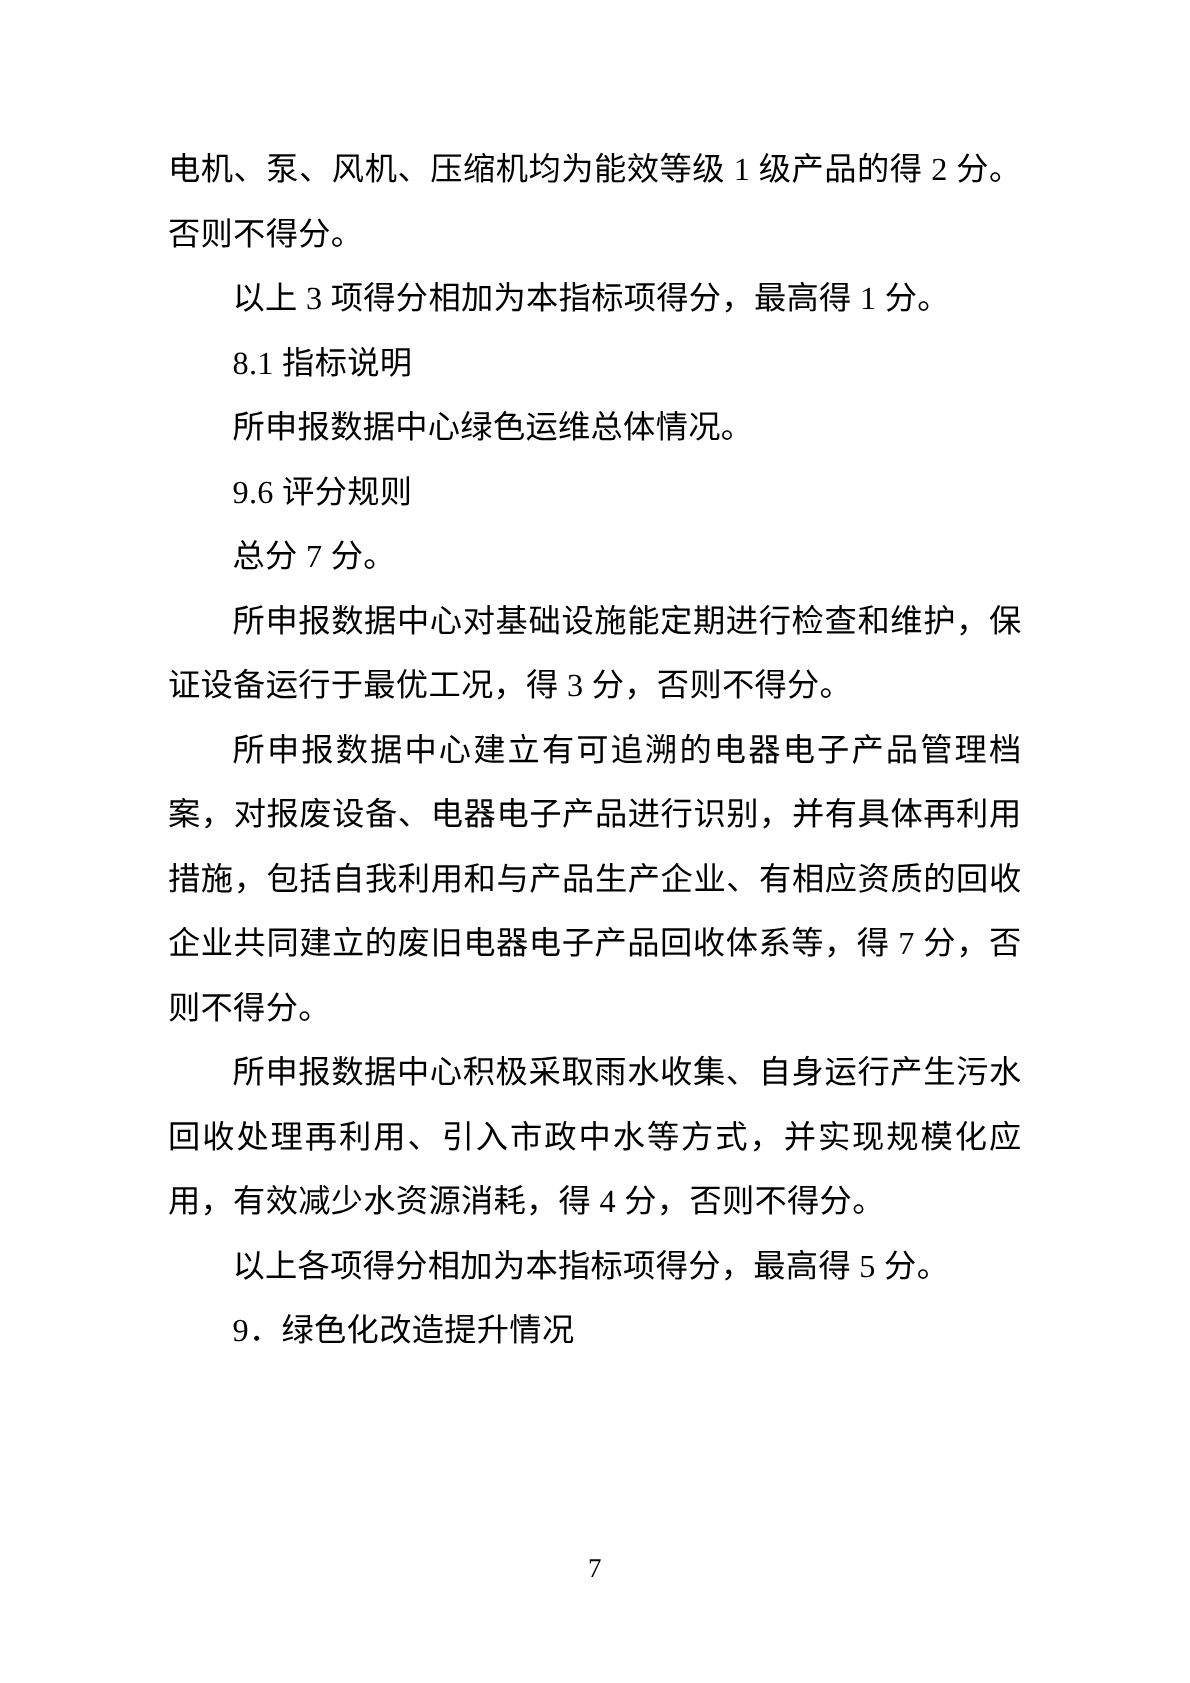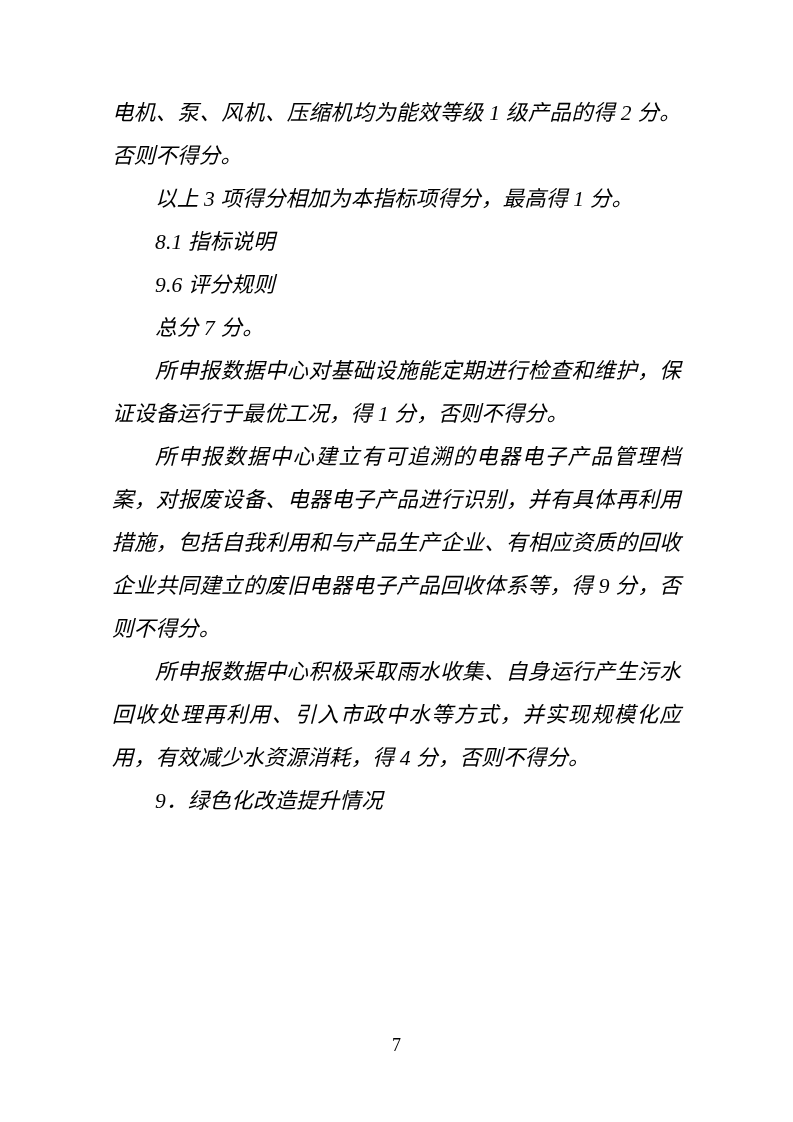--- a/index.html
+++ b/index.html
@@ -26,21 +26,20 @@
     font-size: 21.5px;
     line-height: 43px;
     text-align: justify;
     text-justify: inter-ideograph;
     letter-spacing: 0.2px;
   }
   .para {
     margin: 0;
     text-indent: 2em;
     white-space: pre-wrap;
-    font-style: italic;
   }
   .para.noindent {
     text-indent: 0;
   }
   .page-number {
     position: absolute;
     left: 0;
     right: 0;
     bottom: 66px;
     text-align: center;
@@ -50,21 +49,23 @@
   }
 </style>
 </head>
 <body>
 
 <div class="page">
   <div class="doc-body">
     <p class="para noindent">电机、泵、风机、压缩机均为能效等级 1 级产品的得 2 分。否则不得分。</p>
     <p class="para">以上 3 项得分相加为本指标项得分，最高得 1 分。</p>
     <p class="para">8.1 指标说明</p>
+    <p class="para">所申报数据中心绿色运维总体情况。</p>
     <p class="para">9.6 评分规则</p>
     <p class="para">总分 7 分。</p>
-    <p class="para">所申报数据中心对基础设施能定期进行检查和维护，保证设备运行于最优工况，得 1 分，否则不得分。</p>
-    <p class="para">所申报数据中心建立有可追溯的电器电子产品管理档案，对报废设备、电器电子产品进行识别，并有具体再利用措施，包括自我利用和与产品生产企业、有相应资质的回收企业共同建立的废旧电器电子产品回收体系等，得 9 分，否则不得分。</p>
+    <p class="para">所申报数据中心对基础设施能定期进行检查和维护，保证设备运行于最优工况，得 3 分，否则不得分。</p>
+    <p class="para">所申报数据中心建立有可追溯的电器电子产品管理档案，对报废设备、电器电子产品进行识别，并有具体再利用措施，包括自我利用和与产品生产企业、有相应资质的回收企业共同建立的废旧电器电子产品回收体系等，得 7 分，否则不得分。</p>
     <p class="para">所申报数据中心积极采取雨水收集、自身运行产生污水回收处理再利用、引入市政中水等方式，并实现规模化应用，有效减少水资源消耗，得 4 分，否则不得分。</p>
+    <p class="para">以上各项得分相加为本指标项得分，最高得 5 分。</p>
     <p class="para">9．绿色化改造提升情况</p>
   </div>
   <div class="page-number">7</div>
 </div>
 
 </body></html>

